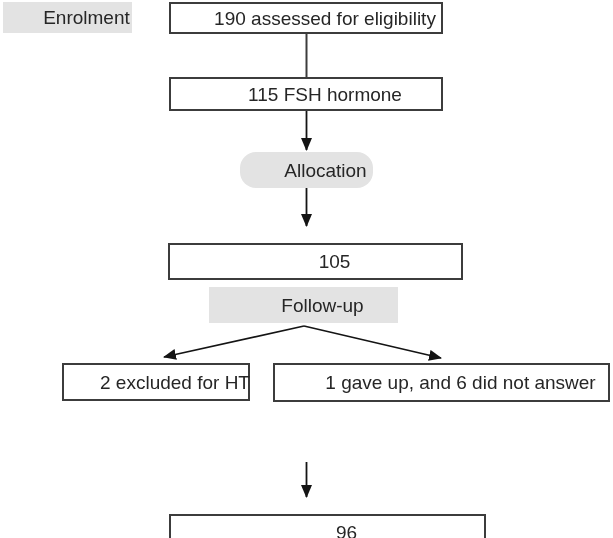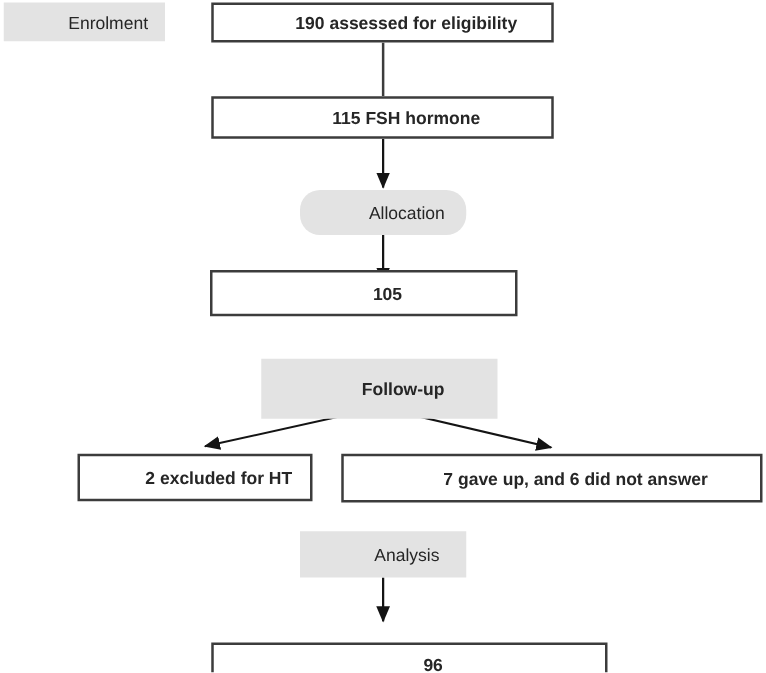--- a/index.html
+++ b/index.html
@@ -26,43 +26,42 @@
     position: absolute;
     inset: 0;
     width: 613px;
     height: 538px;
   }
   .node {
     position: absolute;
     display: flex;
     align-items: center;
     justify-content: center;
-    font-size: 14px;
+    font-size: 19px;
     line-height: 1;
     color: var(--text);
     white-space: nowrap;
     padding-left: 38px;
   }
   .phase {
     background: var(--phase-label-bg);
   }
   .box {
     background: var(--box-bg);
     border: 2px solid var(--box-border);
-    font-weight: bold;
   }
   
   .phase-enrolment  { left: 3px;   top: 2px;   width: 129px; height: 31px; }
   .phase-allocation { left: 240px; top: 152px; width: 133px; height: 36px; border-radius: 16px; }
-  .phase-followup   { left: 209px; top: 287px; width: 189px; height: 48px; font-weight: bold; }
+  .phase-followup   { left: 209px; top: 287px; width: 189px; height: 36px; }
   .phase-analysis   { left: 240px; top: 425px; width: 133px; height: 37px; }
   
   .box-assessed { left: 169px; top: 2px;   width: 274px; height: 32px; }
   .box-fsh      { left: 169px; top: 77px;  width: 274px; height: 34px; text-align: center; }
-  .box-allocated{ left: 168px; top: 216px; width: 246px; height: 37px; }
+  .box-allocated{ left: 168px; top: 243px; width: 295px; height: 37px; }
   .box-excluded { left: 62px;  top: 363px; width: 188px; height: 38px; }
   .box-lost     { left: 273px; top: 363px; width: 337px; height: 39px; }
   .box-analysed { left: 169px; top: 514px; width: 317px; height: 36px; }
 </style>
 </head>
 <body>
 
 <div class="canvas">
 
   <svg class="connectors" viewBox="0 0 613 538" xmlns="http://www.w3.org/2000/svg">
@@ -86,19 +85,18 @@
   <div class="node box box-fsh">115 FSH hormone</div>
 
   <div class="node phase phase-allocation">Allocation</div>
 
   <div class="node box box-allocated">105</div>
 
   <div class="node phase phase-followup">Follow-up</div>
 
   <div class="node box box-excluded">2 excluded for HT</div>
 
-  <div class="node box box-lost">7 gave up, and 6 did not answer</div>
+  <div class="node box box-lost">1 gave up, and 6 did not answer</div>
 
-  <div class="node phase phase-analysis">Analysis</div>
 
   <div class="node box box-analysed">96</div>
 
 </div>
 
 </body></html>

